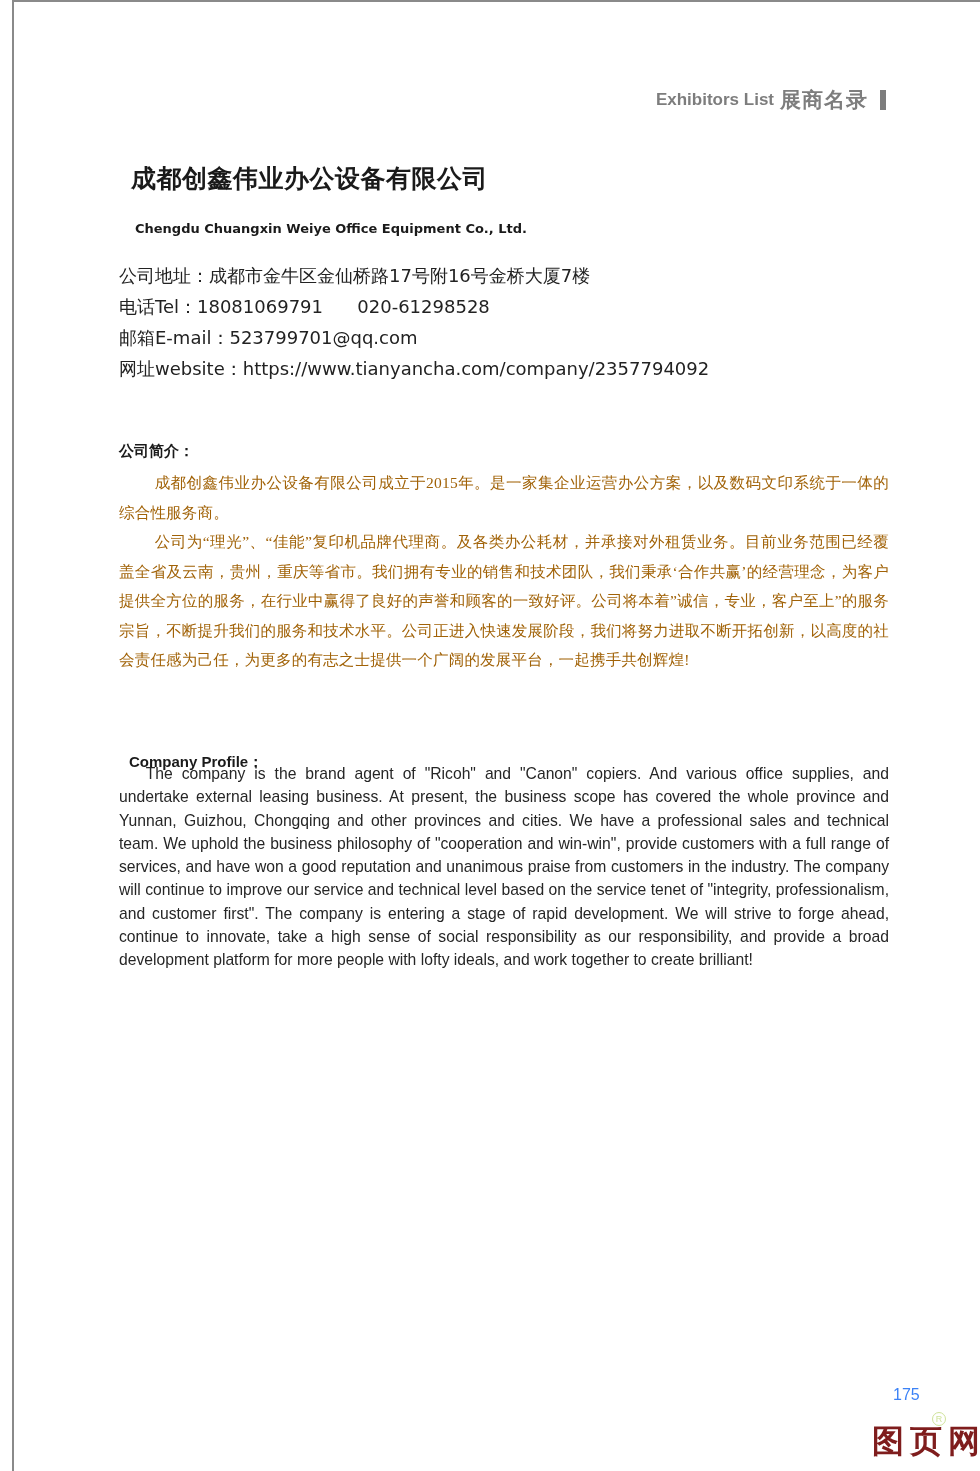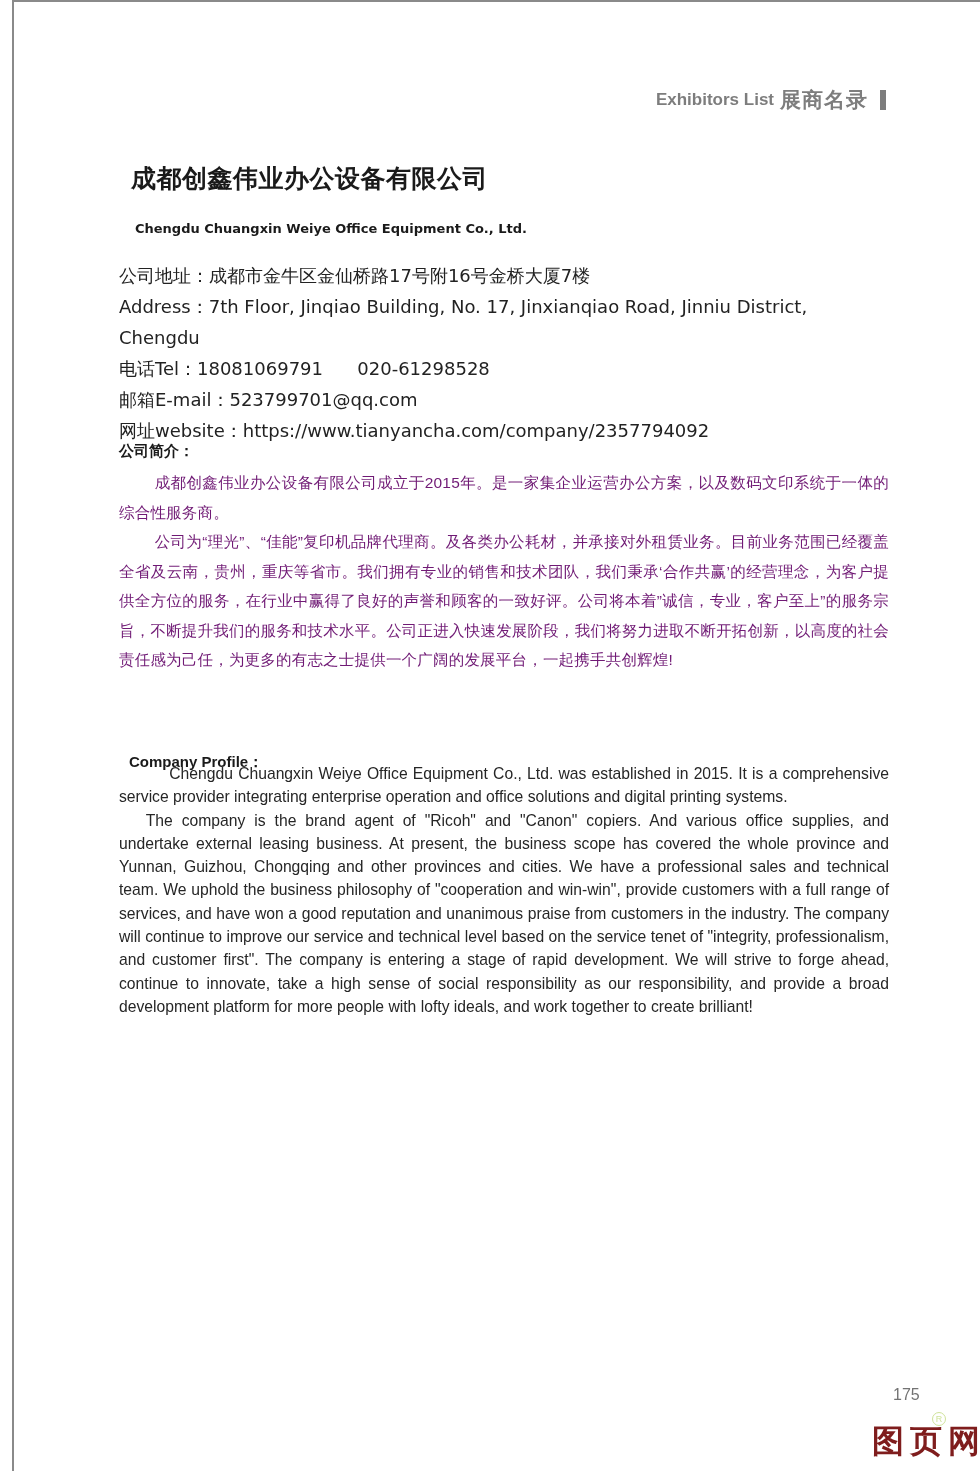--- a/index.html
+++ b/index.html
@@ -19,62 +19,60 @@
   .rh-cn { font-family: "DejaVu Sans", sans-serif; font-weight: bold; font-size: 21px; letter-spacing: 1px; }
   .rh-bar { display: inline-block; width: 6px; height: 20px; background: #7d7d7d; margin-left: 6px; }
 
   .content { position: absolute; left: 105px; top: 146px; width: 770px; color: #1a1a1a; }
   .title-cn { font-family: "DejaVu Sans", sans-serif; font-weight: bold; font-size: 25px; line-height: 38px; margin: 12px; letter-spacing: 0.5px; }
   .title-en { font-family: "DejaVu Sans", sans-serif; font-weight: bold; font-size: 13px; line-height: 30px; margin: 16px; }
   .info-line { font-family: "DejaVu Sans", sans-serif; font-size: 18px; line-height: 31px; color: #222; margin: 0; white-space: pre; }
   .info-line.wrap { white-space: normal; }
 
   .sec-cn-head { font-family: "DejaVu Sans", sans-serif; font-weight: bold; font-size: 15px; margin: 0; position: absolute; top: 294px; left: 0; }
-  .cn-body { position: absolute; top: 320px; left: 0; width: 770px; font-family: Liberation Sans, sans-serif; font-size: 15.5px; line-height: 29.5px; color: #701a75; letter-spacing: 0.2px; }
+  .cn-body { position: absolute; top: 320px; left: 0; width: 770px; font-family: Liberation Serif, serif; font-size: 15.5px; line-height: 29.5px; color: #a16207; letter-spacing: 0.2px; }
   .cn-body p { margin: 0; text-indent: 2.3em; text-align: justify; }
 
   .sec-en-head { font-family: "Liberation Sans", sans-serif; font-weight: bold; font-size: 15px; margin: 10px; position: absolute; top: 595px; left: 0; }
   .en-body { position: absolute; top: 614px; left: 0; width: 770px; font-family: "Liberation Sans", sans-serif; font-size: 15.7px; line-height: 23.3px; color: #262626; }
   .en-body p { margin: 0; text-align: justify; }
   .en-body p.p1 { text-indent: 3.2em; }
   .en-body p.p2 { text-indent: 1.7em; }
 
-  .page-number { position: absolute; left: 879px; top: 1384px; font-family: "Liberation Sans", sans-serif; font-size: 16px; color: #737373; }
+  .page-number { position: absolute; left: 879px; top: 1384px; font-family: "Liberation Sans", sans-serif; font-size: 16px; color: #3b82f6; }
   .watermark { position: absolute; left: 858px; top: 1418px; font-family: "DejaVu Sans", sans-serif; font-weight: bold; font-size: 32px; color: #7f1d1d; letter-spacing: 6px; }
   .reg-mark { position: absolute; left: 918px; top: 1410px; width: 12px; height: 12px; border: 1px solid #cfe39a; border-radius: 50%; font-family: "Liberation Sans", sans-serif; font-size: 9px; line-height: 12px; text-align: center; color: #cfe39a; }
 </style>
 </head>
 <body>
 
 <div class="page">
 
   <div class="running-header">
     <span class="rh-en">Exhibitors List</span>
     <span class="rh-cn">展商名录</span>
     <span class="rh-bar"></span>
   </div>
 
   <div class="content">
     <h1 class="title-cn">成都创鑫伟业办公设备有限公司</h1>
     <h2 class="title-en">Chengdu Chuangxin Weiye Office Equipment Co., Ltd.</h2>
     <p class="info-line">公司地址：成都市金牛区金仙桥路17号附16号金桥大厦7楼</p>
-    <p class="info-line wrap">Address：7th Floor, Jinqiao Building, No. 17, Jinxianqiao Road, Jinniu District, Chengdu</p>
     <p class="info-line">电话Tel：18081069791      020-61298528</p>
     <p class="info-line">邮箱E-mail：523799701@qq.com</p>
     <p class="info-line">网址website：https://www.tianyancha.com/company/2357794092</p>
 
     <h3 class="sec-cn-head">公司简介：</h3>
     <div class="cn-body">
       <p>成都创鑫伟业办公设备有限公司成立于2015年。是一家集企业运营办公方案，以及数码文印系统于一体的综合性服务商。</p>
       <p>公司为“理光”、“佳能”复印机品牌代理商。及各类办公耗材，并承接对外租赁业务。目前业务范围已经覆盖全省及云南，贵州，重庆等省市。我们拥有专业的销售和技术团队，我们秉承‘合作共赢’的经营理念，为客户提供全方位的服务，在行业中赢得了良好的声誉和顾客的一致好评。公司将本着”诚信，专业，客户至上”的服务宗旨，不断提升我们的服务和技术水平。公司正进入快速发展阶段，我们将努力进取不断开拓创新，以高度的社会责任感为己任，为更多的有志之士提供一个广阔的发展平台，一起携手共创辉煌!</p>
     </div>
 
     <h3 class="sec-en-head">Company Profile：</h3>
     <div class="en-body">
-      <p class="p1">Chengdu Chuangxin Weiye Office Equipment Co., Ltd. was established in 2015. It is a comprehensive service provider integrating enterprise operation and office solutions and digital printing systems.</p>
       <p class="p2">The company is the brand agent of "Ricoh" and "Canon" copiers. And various office supplies, and undertake external leasing business. At present, the business scope has covered the whole province and Yunnan, Guizhou, Chongqing and other provinces and cities. We have a professional sales and technical team. We uphold the business philosophy of "cooperation and win-win", provide customers with a full range of services, and have won a good reputation and unanimous praise from customers in the industry. The company will continue to improve our service and technical level based on the service tenet of "integrity, professionalism, and customer first". The company is entering a stage of rapid development. We will strive to forge ahead, continue to innovate, take a high sense of social responsibility as our responsibility, and provide a broad development platform for more people with lofty ideals, and work together to create brilliant!</p>
     </div>
   </div>
 
   <div class="page-number">175</div>
   <div class="reg-mark">R</div>
   <div class="watermark">图页网</div>
 </div>
 
 </body></html>

